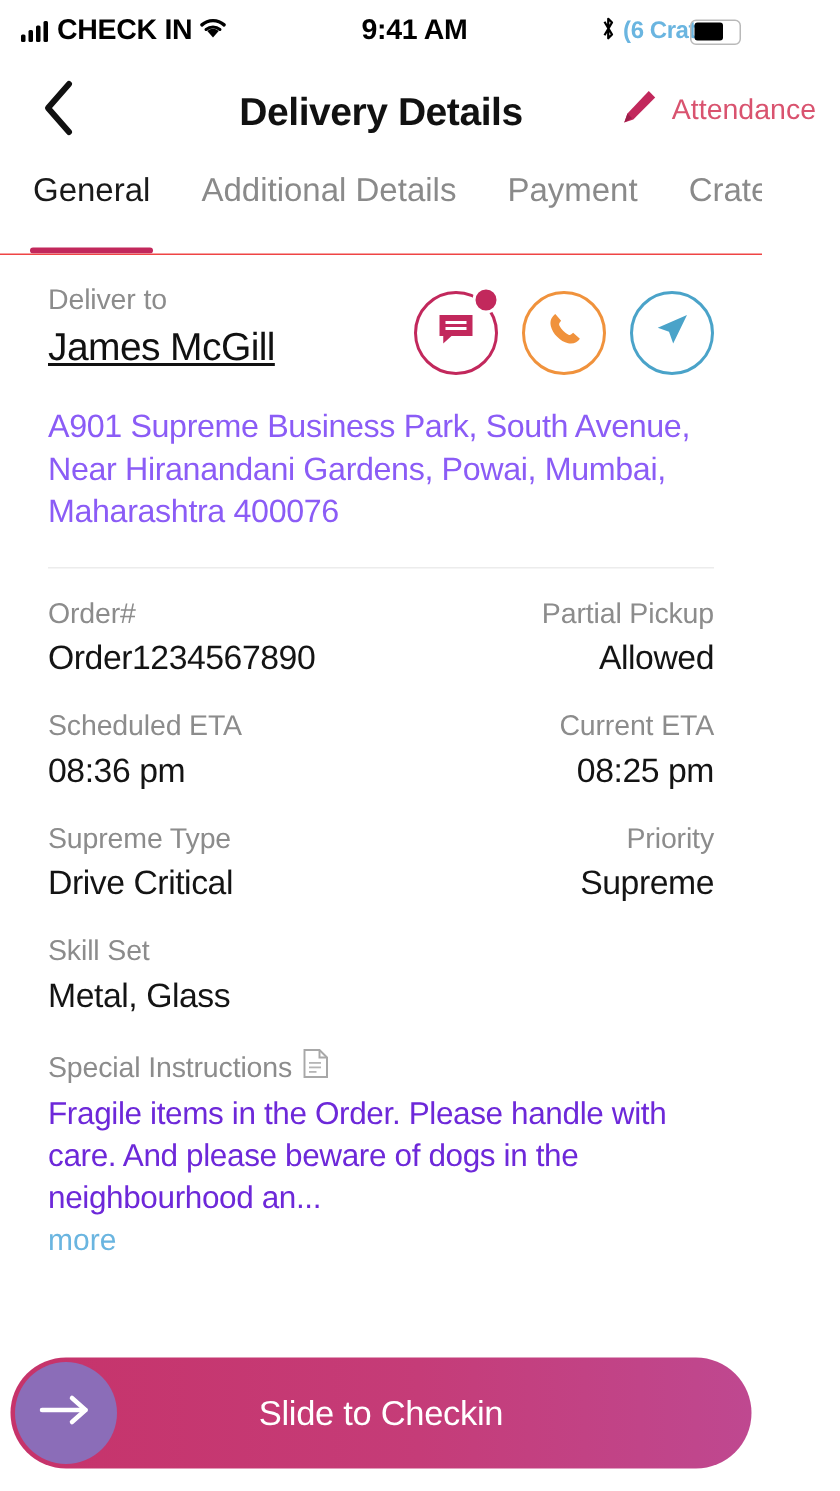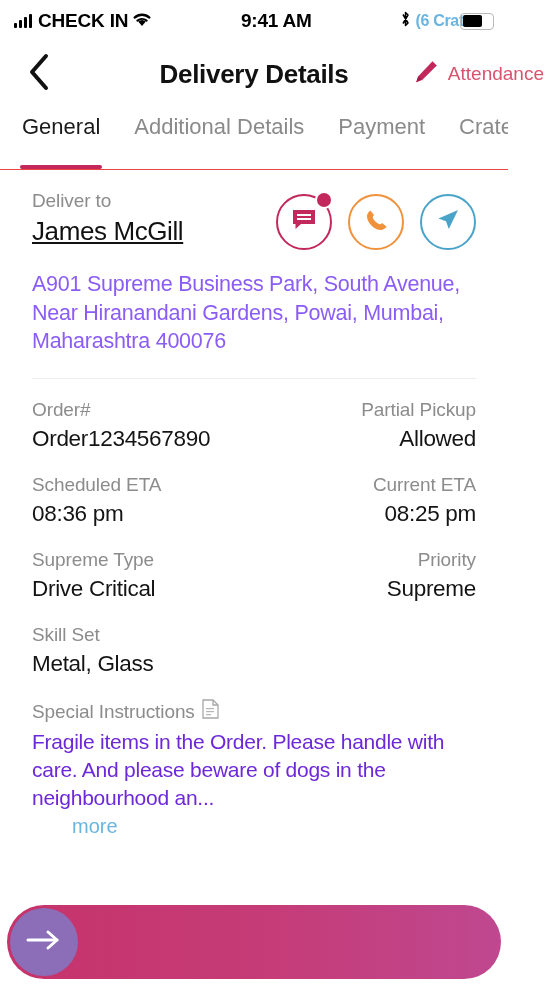--- a/index.html
+++ b/index.html
@@ -117,21 +117,21 @@
   .fld.right { text-align:right; }
   .fld .lbl { font-size:19px; color:#8c8c8c; letter-spacing:-0.1px; }
   .fld .val { font-size:22.5px; color:#141414; margin-top:5px; letter-spacing:-0.3px; }
 
   .instr-head { display:flex; align-items:flex-end; gap:7px; }
   .instr-head .lbl { font-size:19px; color:#8c8c8c; }
   .instr-body {
     font-size:21px; color:#6d28d9; line-height:1.35;
     margin-top:5px; letter-spacing:-0.25px;
   }
-  .more { font-size:20px; color:#6ab5e0; margin-top:2px; cursor:pointer;margin-left:40px; }
+  .more { font-size:20px; color:#6ab5e0; margin-top:2px; cursor:pointer; }
 
   
   .slide-wrap { flex:0 0 104px; display:flex; align-items:center; justify-content:center; }
   .slider {
     position:relative;
     width:494px; height:74px; border-radius:37px;
     background:linear-gradient(90deg, #c6336a 0%, #c53c78 55%, #bf4890 100%);
     display:flex; align-items:center; justify-content:center;
     cursor:pointer;
   }
@@ -313,16 +313,17 @@
   <div class="slide-wrap">
     <div class="slider">
       <div class="thumb">
         <span>
           <svg width="40" height="26" viewBox="0 0 40 26">
             <path d="M4 13 H33" stroke="#fff" stroke-width="3" stroke-linecap="round"></path>
             <path d="M24 5 L33 13 L24 21" stroke="#fff" stroke-width="3" fill="none" stroke-linecap="round" stroke-linejoin="round"></path>
           </svg>
         </span>
       </div>
+      <div class="slider-text">Slide to Checkin</div>
     </div>
   </div>
 
 </div>
 
 </body></html>

